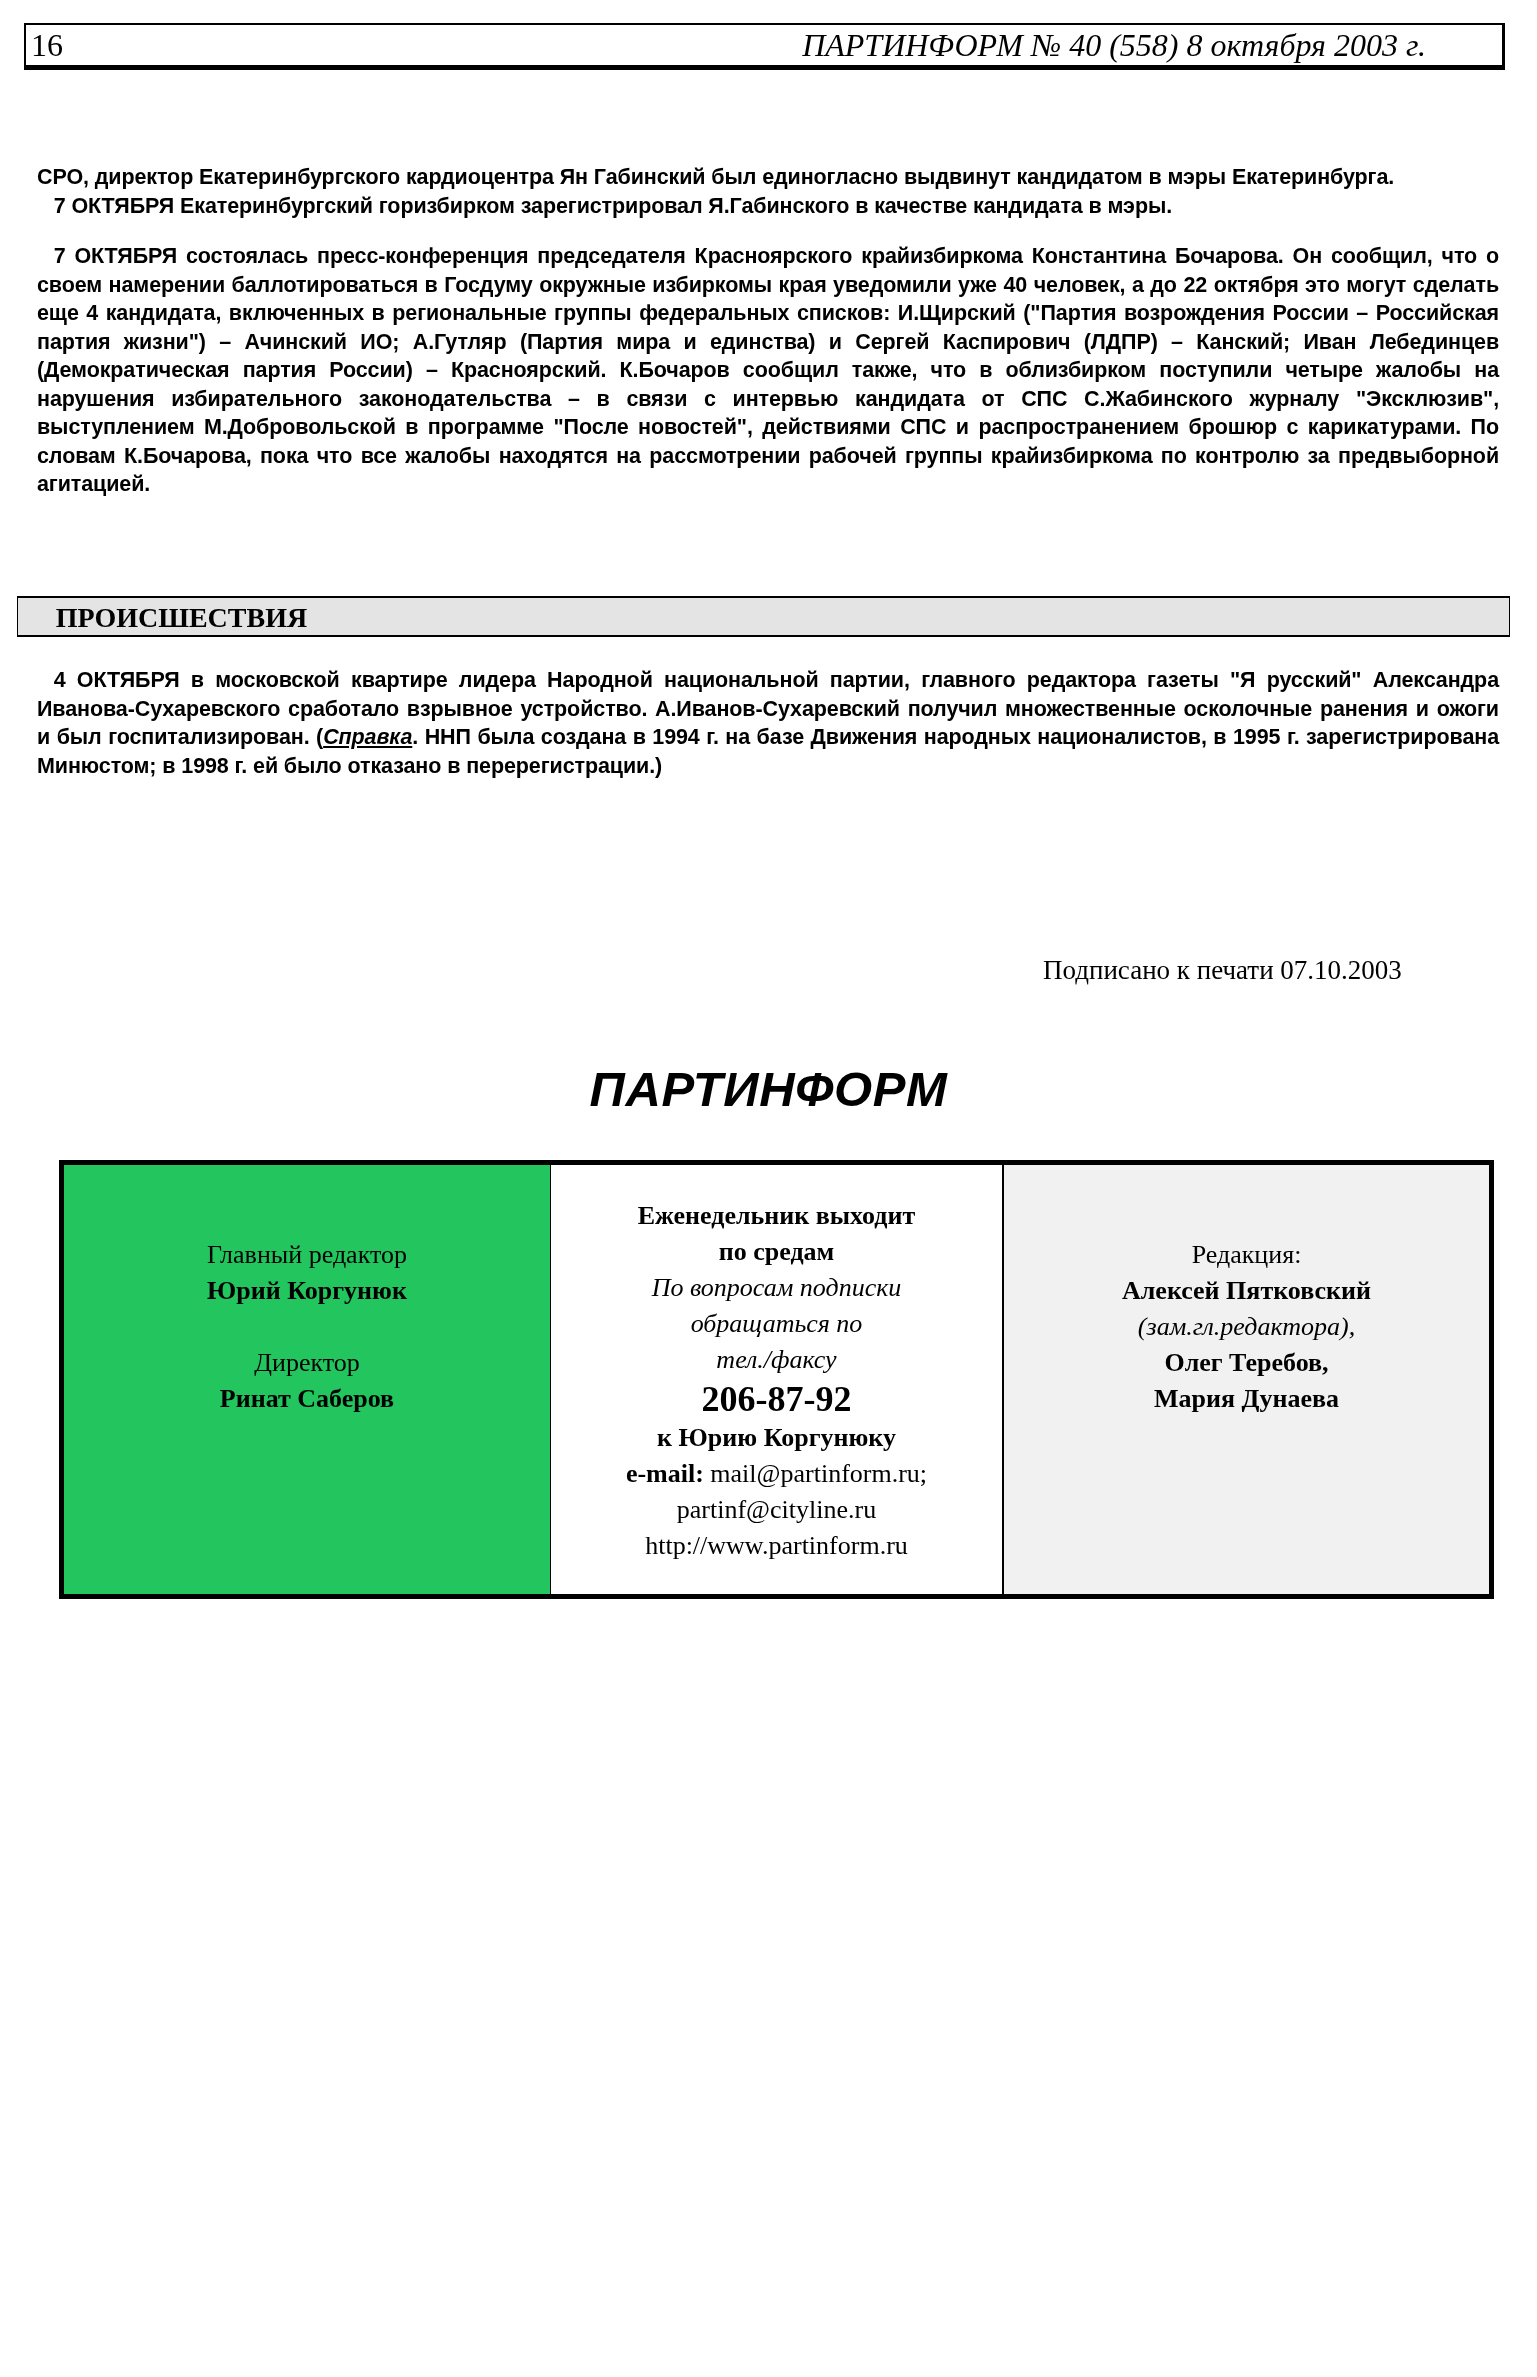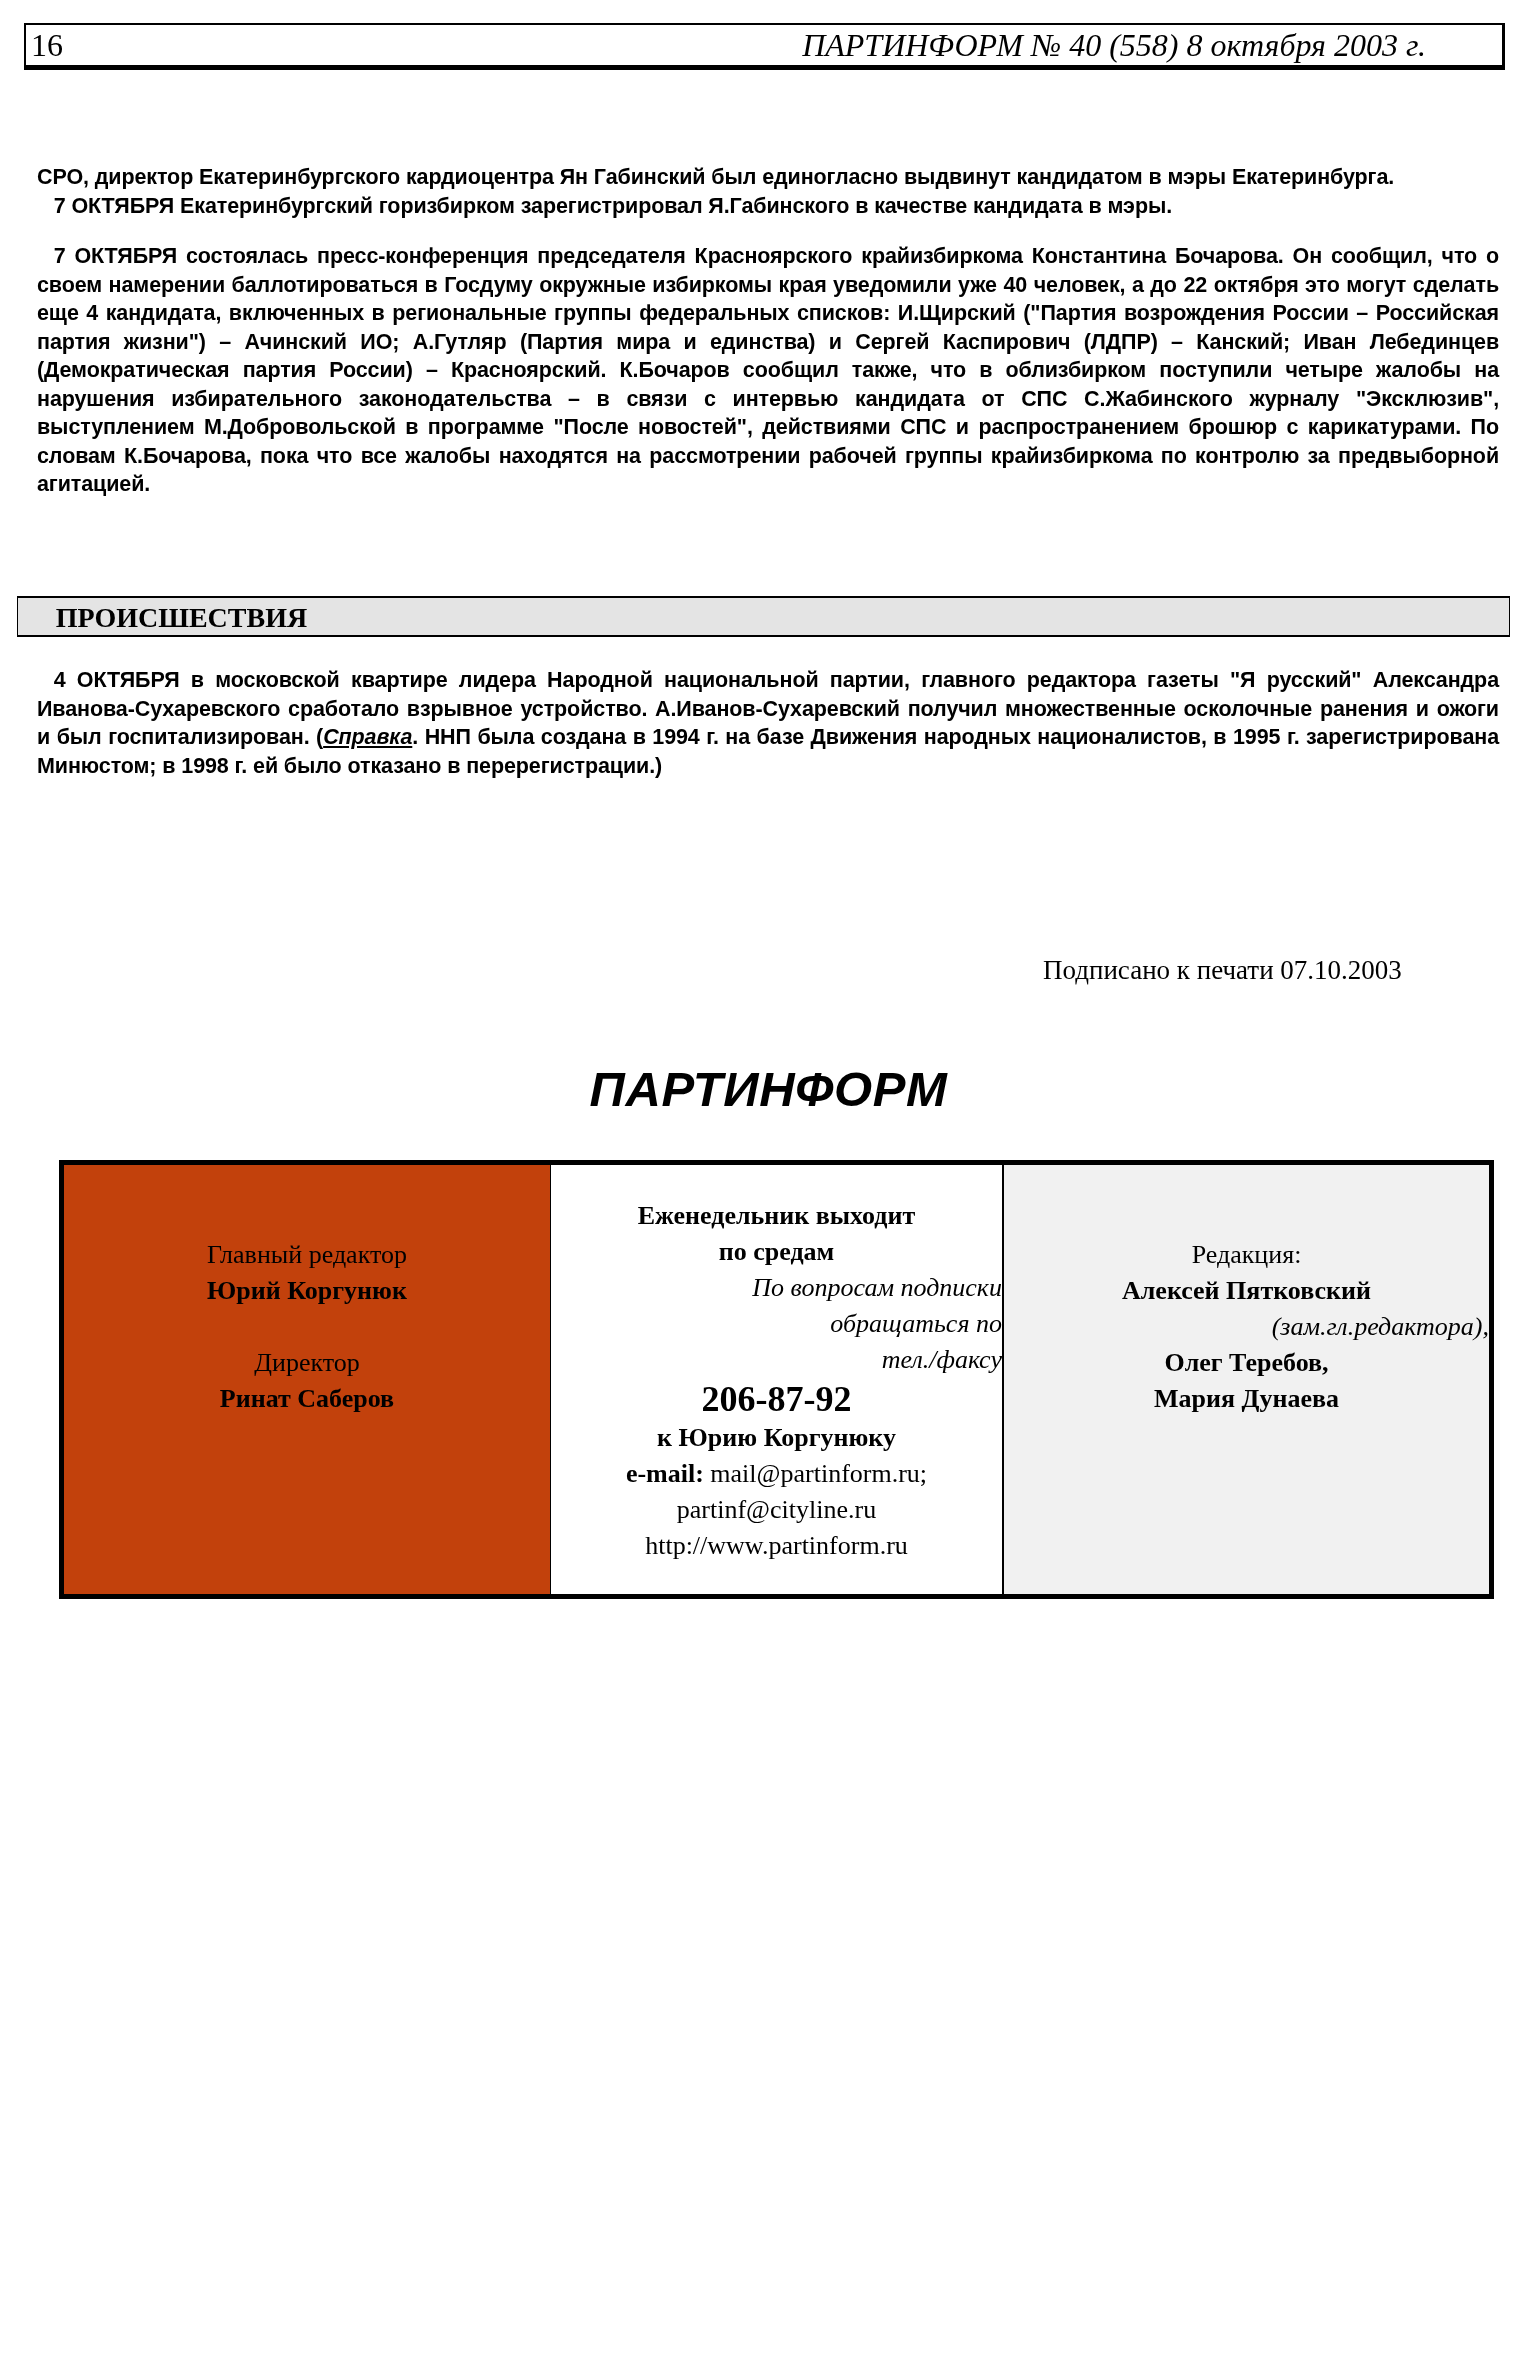--- a/index.html
+++ b/index.html
@@ -43,25 +43,25 @@
     font-family: Liberation Sans, sans-serif; font-weight: bold; font-style: italic;
     font-size: 49px; line-height: 58px; letter-spacing: 0.6px;
   }
 
   .imprint {
     position: absolute; left: 59px; top: 1160px; width: 1435px; height: 439px;
     border: 5.1px solid #000; box-sizing: border-box; display: flex;
     font-family: "Liberation Serif", serif; font-size: 26px; line-height: 36px; text-align: center;
   }
   .imprint .col { box-sizing: border-box; height: 100%; }
-  .imprint .col-left { width: 487px; background: #c2410c; border-right: 1.9px solid #000; padding-top: 72px; font-family: Liberation Serif, serif; }
+  .imprint .col-left { width: 487px; background: #22c55e; border-right: 1.9px solid #000; padding-top: 72px; font-family: Liberation Serif, serif; }
   .imprint .col-mid { width: 453px; background: #ffffff; border-right: 2.6px solid #000; padding-top: 33px; }
   .imprint .col-right { flex: 1; background: #f1f1f1; padding-top: 72px; }
   .imprint .b { font-weight: bold; }
-  .imprint .i { font-style: italic; text-align: right; }
+  .imprint .i { font-style: italic; }
   .imprint .gap { height: 36px; }
   .imprint .phone { font-weight: bold; font-size: 36px; line-height: 42px; }
 </style>
 </head>
 <body>
 
 <div class="page-header">
   <span class="page-num">16</span>
   <span class="issue">ПАРТИНФОРМ № 40 (558) 8 октября 2003 г.</span>
 </div>

